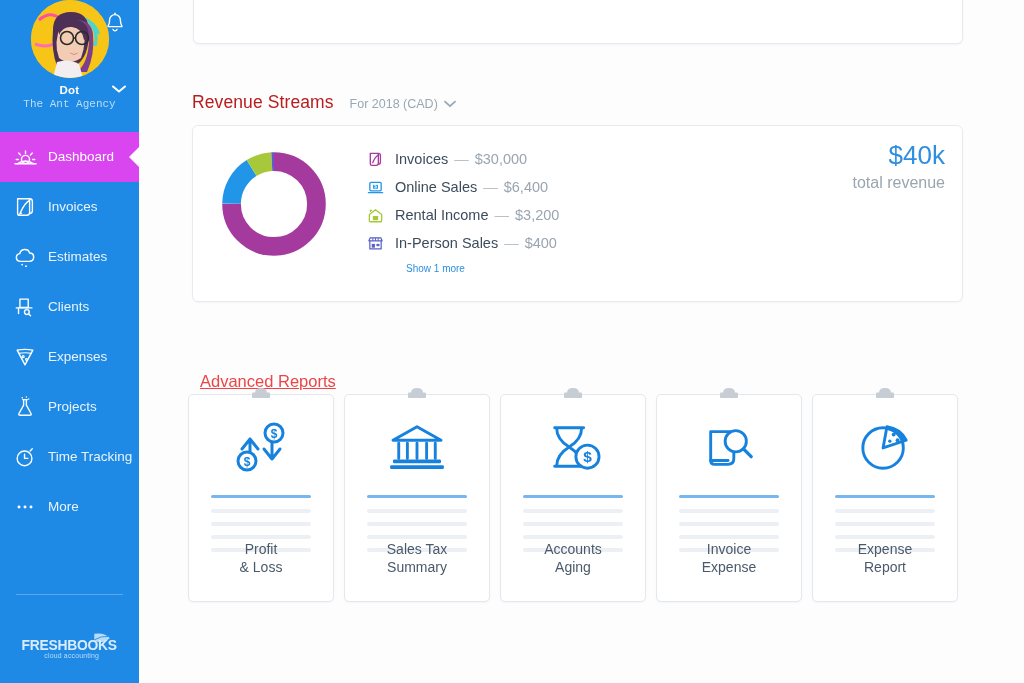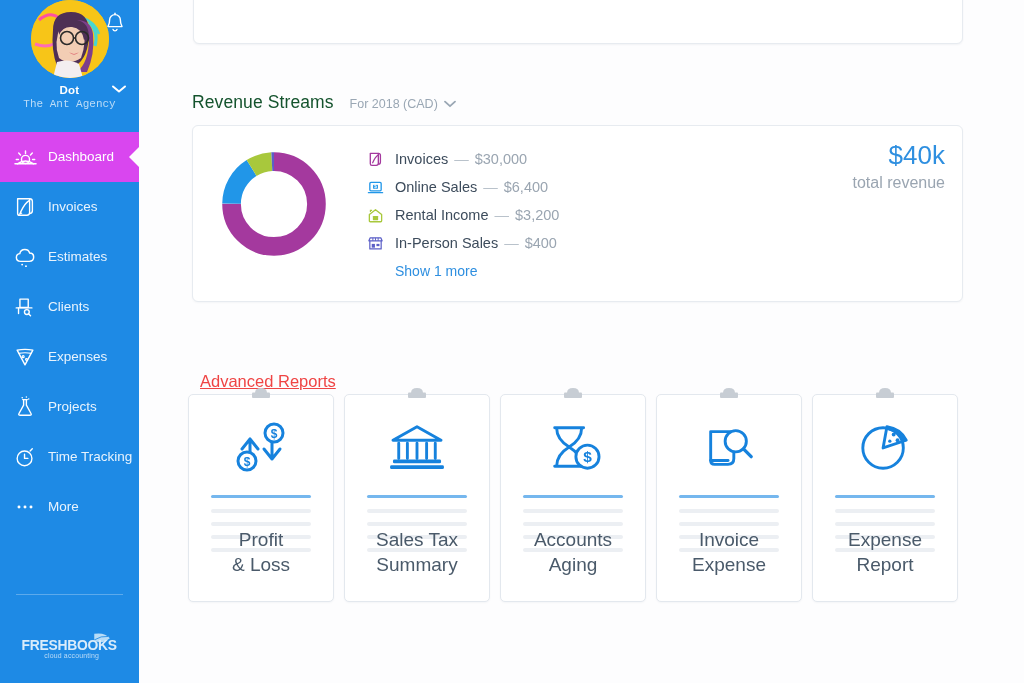--- a/index.html
+++ b/index.html
@@ -122,21 +122,21 @@
   }
 
   .section-head {
     position: absolute;
     left: 53px; top: 92px;
     display: flex;
     align-items: baseline;
   }
   .section-title {
     font-size: 17.5px;
-    color: #14532d;
+    color: #b91c1c;
     letter-spacing: .1px;
   }
   .period-select {
     margin-left: 16px;
     font-size: 12.5px;
     color: #9aa7b4;
     display: flex;
     align-items: center;
     cursor: pointer;
     justify-content: space-between;
@@ -172,22 +172,22 @@
     width: 18px; height: 18px;
     flex: 0 0 18px;
     margin-right: 11px;
     display: flex; align-items: center; justify-content: center;
   }
   .legend-name { color: #3d4c5c; }
   .legend-dash { color: #b9c2cb; margin: 0 6px; }
   .legend-amt { color: #9aa5b1; }
   .show-more {
     margin-top: 6px;
-    margin-left: 29px;
-    font-size: 14px;
+    margin-left: 40px;
+    font-size: 10px;
     color: #2e8fe0;
     cursor: pointer;
   }
   .total-block {
     position: absolute;
     right: 17px; top: 16px;
     text-align: right;
   }
   .total-amt {
     font-size: 26px;
@@ -238,21 +238,21 @@
   .rlines {
     position: absolute;
     left: 22px; right: 22px; top: 100px;
   }
   .rline { height: 4px; border-radius: 2px; background: #eceff3; margin-bottom: 9px; }
   .rline.first { background: #75b7ee; height: 3px; margin-bottom: 11px; }
   .report-label {
     position: absolute;
     left: 0; right: 0; bottom: 24px;
     text-align: center;
-    font-size: 19px;
+    font-size: 14px;
     color: #4a5a6a;
     line-height: 1.28;
   }
 </style>
 </head>
 <body>
 
 <div id="app">
 
   <div class="sidebar">

